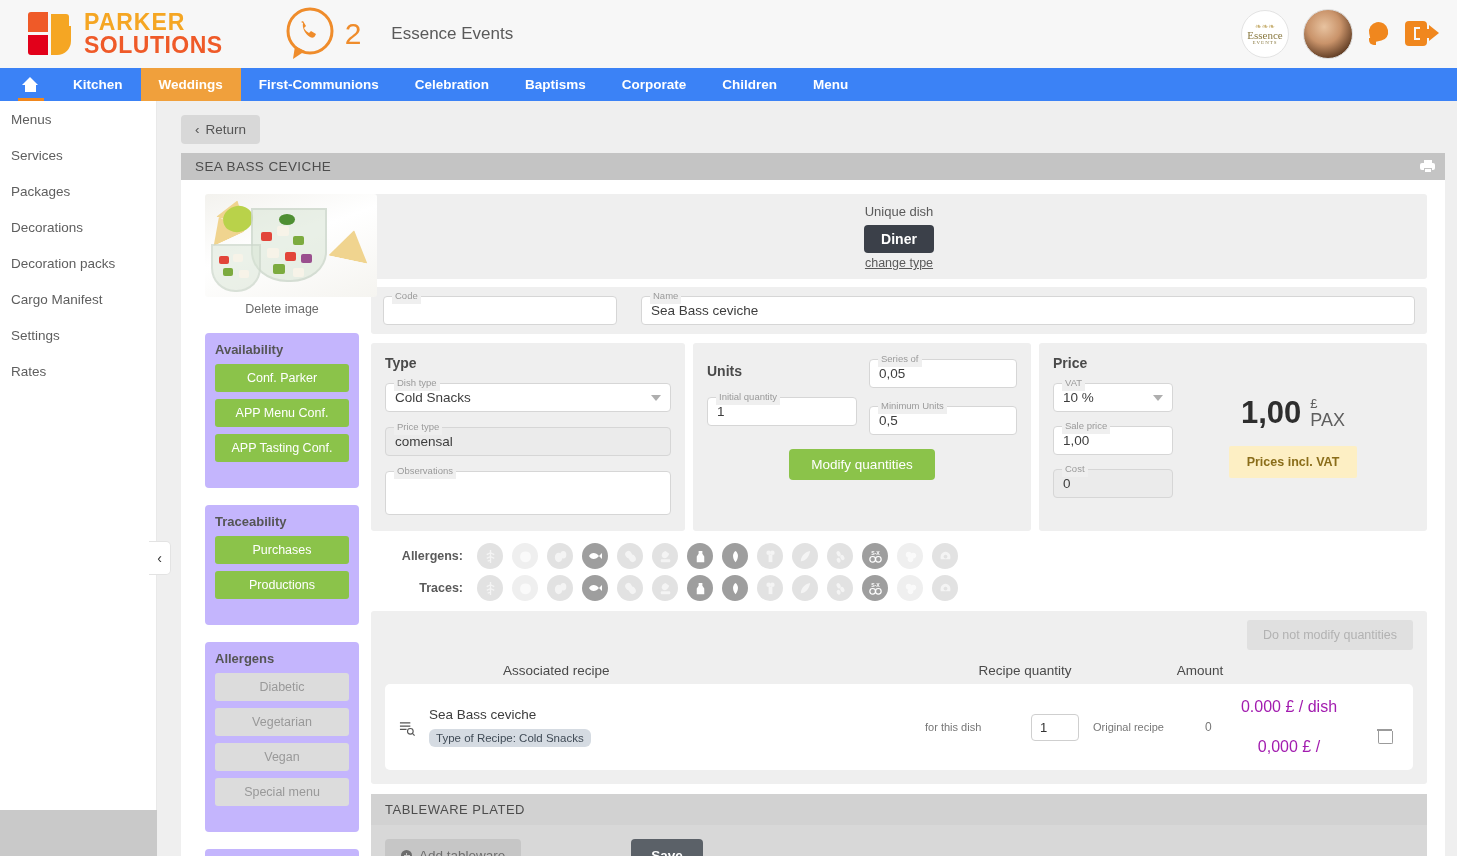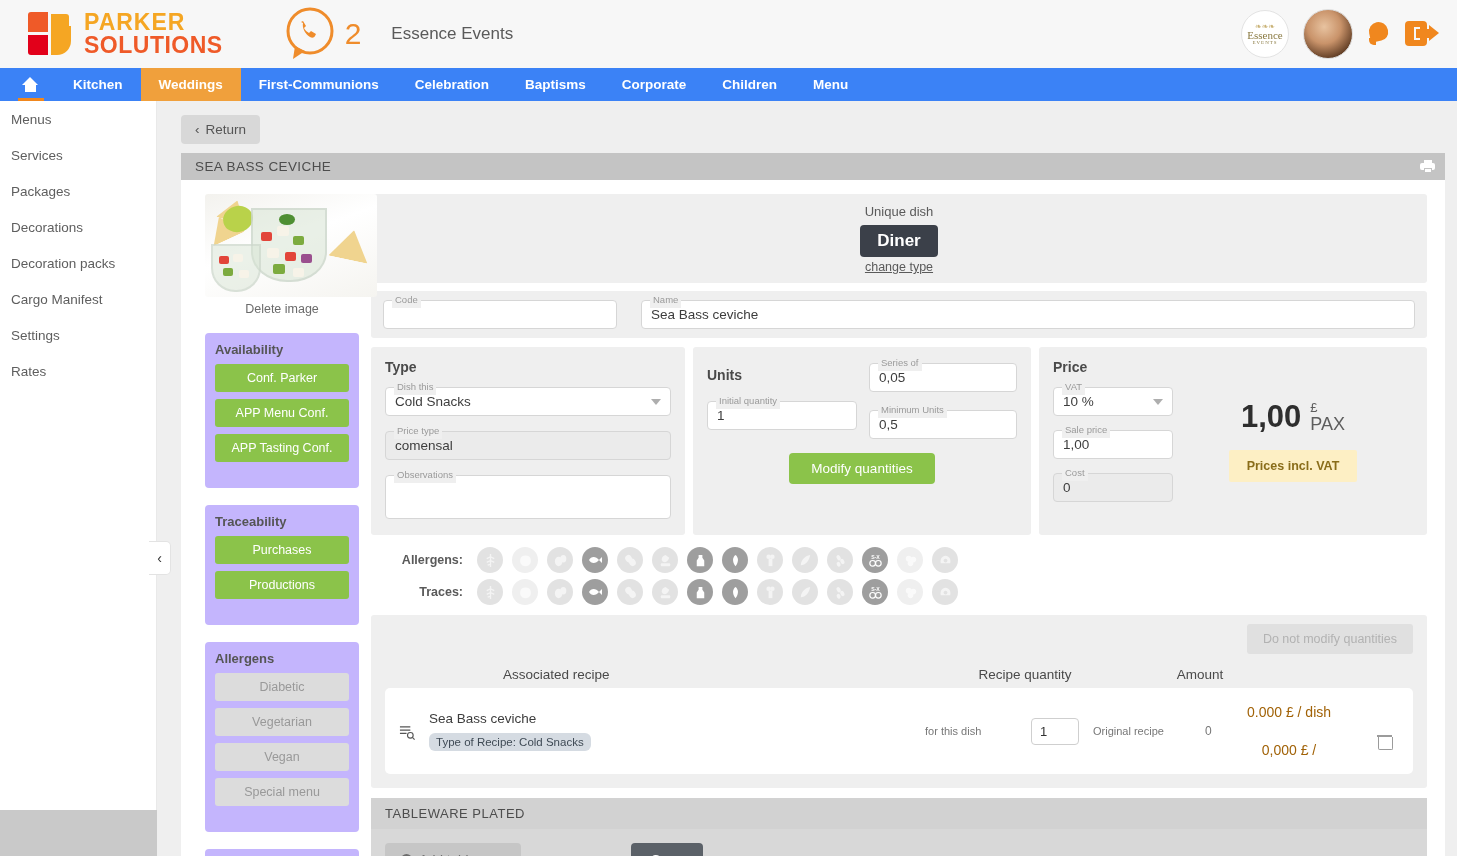--- a/index.html
+++ b/index.html
@@ -116,21 +116,21 @@
     padding:7px 0;font-size:12.5px;margin-bottom:7px;cursor:pointer;}
   .gbtn:last-child{margin-bottom:0;}
   .dbtn{ display:block;width:100%;background:#dcdcdc;color:#999;border:none;border-radius:3px;
     padding:7px 0;font-size:12.5px;margin-bottom:7px;cursor:pointer;}
   .dbtn:last-child{margin-bottom:0;}
 
   
   .rightcol{ flex:1; padding-right:18px; }
   .grayblk{ background:#efefef;border-radius:3px;padding:10px 0 9px;text-align:center;}
   .grayblk .ttl{font-size:13px;color:#5a5a5a;}
-  .chip-dark{ display:inline-block;background:#3b4049;color:#fff;font-size:17px;font-weight:bold;
+  .chip-dark{ display:inline-block;background:#3b4049;color:#fff;font-size:14px;font-weight:bold;
     border-radius:4px;padding:6px 17px;margin:6px 0 3px;cursor:pointer;}
   .chg{ display:block;font-size:12.5px;color:#5a5a5a;text-decoration:underline;cursor:pointer;}
 
   .row-fields{ background:#efefef;border-radius:3px;margin-top:8px;padding:9px 12px;display:flex;gap:24px;}
   .fld{ position:relative; }
   .fld > label{
     position:absolute;left:9px;top:-6px;background:transparent;font-size:9.5px;color:#9a9a9a;
     padding:0 3px;z-index:2;
   }
   .fld > label:before{content:"";position:absolute;left:0;right:0;top:6px;height:8px;background:#efefef;z-index:-1;}
@@ -189,21 +189,21 @@
   .rrow .rname{ width:496px; }
   .rrow .rname .t{ font-size:13.5px;color:#3d3d3d;margin-bottom:6px;}
   .tag{ display:inline-block;background:#d5dbe2;color:#3f4a55;font-size:11.5px;border-radius:6px;padding:3px 7px;}
   .rqty{ width:240px;display:flex;flex-direction:row;gap:14px;}
   .rqty .line{ display:flex;align-items:center;gap:18px;}
   .rqty .lbl{ width:88px;font-size:11px;color:#777;}
   .rqty input{ width:48px;border:1px solid #cfcfcf;border-radius:4px;padding:5px 8px;font-size:13px;
     color:#333;outline:none;font-family:"Liberation Sans",sans-serif;}
   .rqty .zero{ font-size:12px;color:#777;padding-left:6px;}
   .ramt{ flex:1;display:flex;flex-direction:column;gap:22px;align-items:center;position:relative;}
-  .ramt .v{ font-size:14px;color:#a16207;}
+  .ramt .v{ font-size:16px;color:#a21caf;}
   .trash{ position:absolute;right:22px;top:30px;width:13px;height:15px;cursor:pointer;}
   .trash:before{content:"";position:absolute;left:0;top:3px;width:13px;height:12px;
     border:1px solid #9b9b9b;border-top:none;border-radius:0 0 2px 2px;}
   .trash:after{content:"";position:absolute;left:-1px;top:1px;width:15px;height:2px;background:#9b9b9b;}
 
   
   .tw-title{ margin-top:10px;background:#d2d2d2;color:#4d4d4d;font-size:13px;
     letter-spacing:.5px;padding:8px 14px;}
   .tw-body{ background:#d8d8d8;padding:14px;display:flex;align-items:center;gap:110px;}
   .addtw{ background:#c6c6c6;color:#6d6d6d;border:none;border-radius:4px;padding:9px 16px;
@@ -375,21 +375,21 @@
             <label>Name</label>
             <input value="Sea Bass ceviche" style="">
           </div>
         </div>
 
         <div class="threecol">
 
           <div class="blk blk-type">
             <h3>Type</h3>
             <div class="fld" style="margin-bottom:15px;">
-              <label>Dish this</label>
+              <label>Dish type</label>
               <div class="sel">
                 <span>Cold Snacks</span>
                 <span class="chev"></span>
               </div>
             </div>
             <div class="fld readonly" style="margin-bottom:15px;">
               <label>Price type</label>
               <input readonly="" value="comensal" style="">
             </div>
             <div class="fld">

